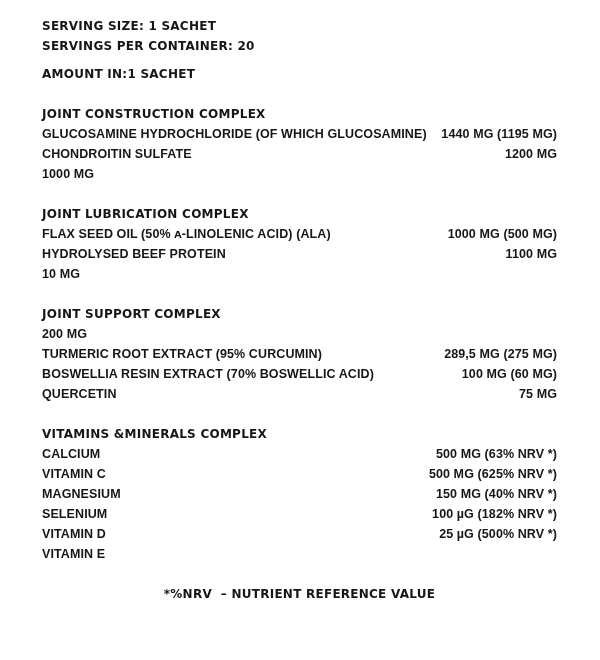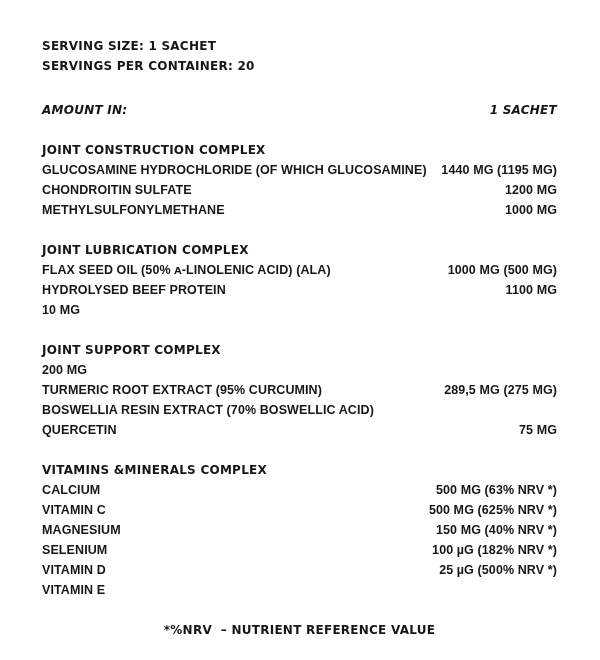--- a/index.html
+++ b/index.html
@@ -8,21 +8,21 @@
     background: #ffffff;
   }
   body {
     width: 600px;
     height: 660px;
     overflow: hidden;
     color: #161616;
     font-family: "Liberation Sans", sans-serif;
   }
   .panel {
-    padding: 36px 43px 0 42px;
+    padding: 16px 43px 0 42px;
   }
   .line {
     height: 20px;
     line-height: 20px;
     white-space: nowrap;
   }
   
   .heavy {
     font-family: "DejaVu Sans", sans-serif;
     font-weight: 700;
@@ -35,24 +35,23 @@
     font-weight: 700;
     font-size: 12.5px;
     letter-spacing: 0.1px;
   }
   .row {
     display: flex;
     justify-content: space-between;
     align-items: center;
   }
   .amount-header {
-    margin-top: 24px;
+    margin-top: 8px;
     display: flex;
-    justify-content: space-between;
-    font-style: italic;
+    justify-content: flex-start;
   }
   .section {
     margin-top: 20px;
   }
   .footnote {
     margin-top: 20px;
     text-align: center;
     white-space: pre;
   }
 </style>
@@ -73,21 +72,20 @@
     <div class="line heavy">JOINT CONSTRUCTION COMPLEX</div>
     <div class="row line rowtext">
       <span>GLUCOSAMINE HYDROCHLORIDE (OF WHICH GLUCOSAMINE)</span>
       <span>1440 MG (1195 MG)</span>
     </div>
     <div class="row line rowtext">
       <span>CHONDROITIN SULFATE</span>
       <span>1200 MG</span>
     </div>
     <div class="row line rowtext">
-      <span>METHYLSULFONYLMETHANE</span>
       <span>1000 MG</span>
     </div>
   </div>
 
   <div class="section">
     <div class="line heavy">JOINT LUBRICATION COMPLEX</div>
     <div class="row line rowtext">
       <span>FLAX SEED OIL (50% ᴀ-LINOLENIC ACID) (ALA)</span>
       <span>1000 MG (500 MG)</span>
     </div>
@@ -104,20 +102,21 @@
     <div class="line heavy">JOINT SUPPORT COMPLEX</div>
     <div class="row line rowtext">
       <span>200 MG</span>
     </div>
     <div class="row line rowtext">
       <span>TURMERIC ROOT EXTRACT (95% CURCUMIN)</span>
       <span>289,5 MG (275 MG)</span>
     </div>
     <div class="row line rowtext">
       <span>BOSWELLIA RESIN EXTRACT (70% BOSWELLIC ACID)</span>
+      <span>100 MG (60 MG)</span>
     </div>
     <div class="row line rowtext">
       <span>QUERCETIN</span>
       <span>75 MG</span>
     </div>
   </div>
 
   <div class="section">
     <div class="line heavy">VITAMINS &amp;MINERALS COMPLEX</div>
     <div class="row line rowtext">

